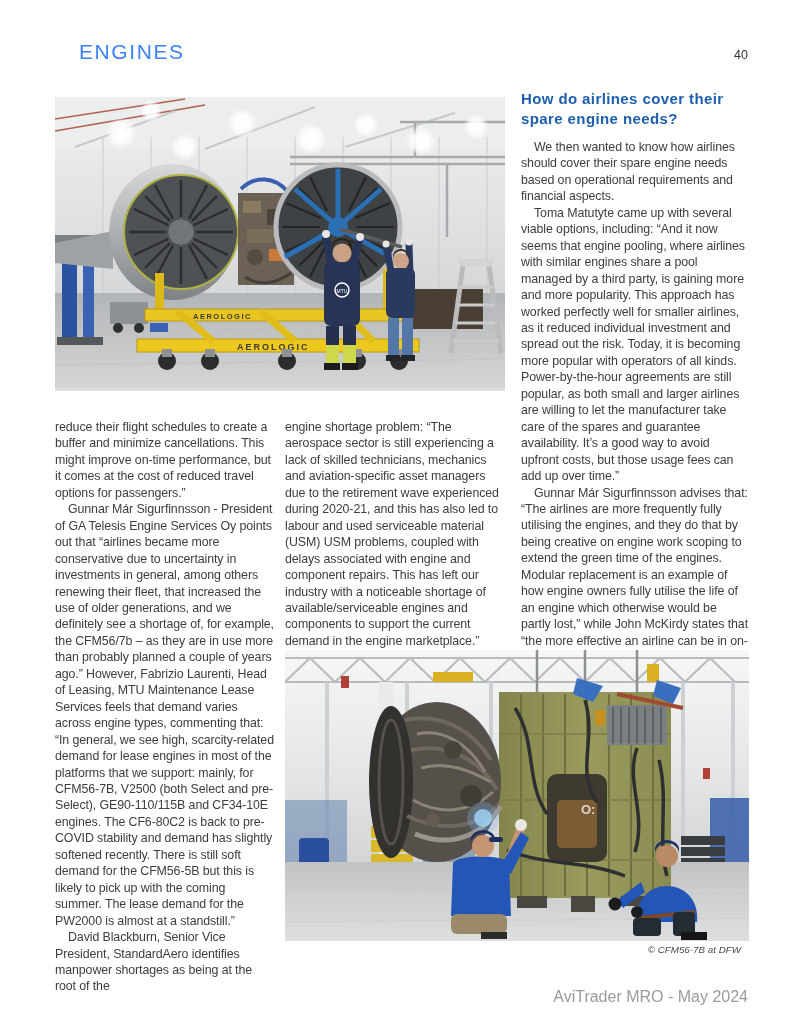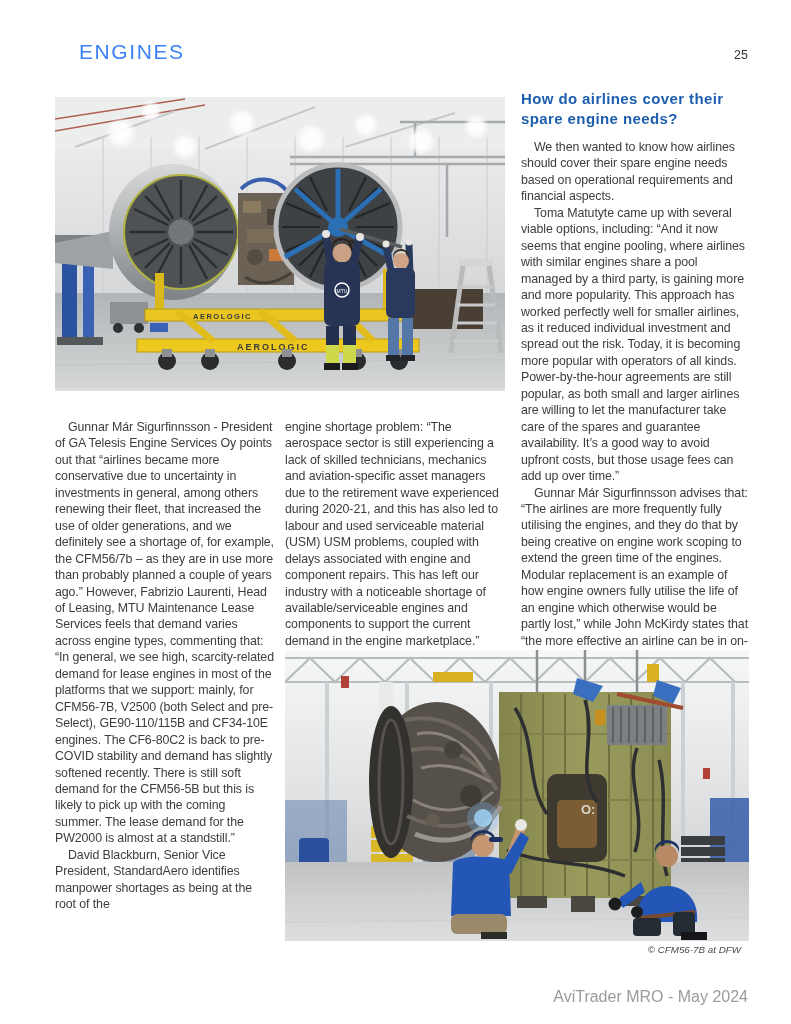--- a/index.html
+++ b/index.html
@@ -54,21 +54,21 @@
     font-size:16px;color:var(--footer_gray,#9b9b9b);
   }
 </style>
 </head>
 <body>
 
 <div class="page">
 
   <div class="hdr">
     <span class="section">ENGINES</span>
-    <span class="pageno">25</span>
+    <span class="pageno">40</span>
   </div>
 
   <div class="photo photo-top">
     <svg width="450" height="291" viewBox="0 0 450 291" xmlns="http://www.w3.org/2000/svg">
       <defs>
         <linearGradient id="wallG" x1="0" y1="0" x2="0" y2="1">
           <stop offset="0" stop-color="#f1f1f2"></stop>
             <stop offset="1" stop-color="#d6d7d9"></stop>
         </linearGradient>
         <linearGradient id="floorG" x1="0" y1="0" x2="0" y2="1">
@@ -286,20 +286,21 @@
   </div>
 
   <div class="col col-right">
     <h2 class="article-heading">How do airlines cover their spare engine needs?</h2>
     <p class="indent">We then wanted to know how airlines should cover their spare engine needs based on operational requirements and financial aspects.</p>
     <p class="indent">Toma Matutyte came up with several viable options, including: “And it now seems that engine pooling, where airlines with similar engines share a pool managed by a third party, is gaining more and more popularity. This approach has worked perfectly well for smaller airlines, as it reduced individual investment and spread out the risk. Today, it is becoming more popular with operators of all kinds. Power-by-the-hour agreements are still popular, as both small and larger airlines are willing to let the manufacturer take care of the spares and guarantee availability. It’s a good way to avoid upfront costs, but those usage fees can add up over time.”</p>
     <p class="indent">Gunnar Már Sigurfinnsson advises that: “The airlines are more frequently fully utilising the engines, and they do that by being creative on engine work scoping to extend the green time of the engines. Modular replacement is an example of how engine owners fully utilise the life of an engine which otherwise would be partly lost,” while John McKirdy states that “the more effective an airline can be in on-wing troubleshooting of deteriorating</p>
   </div>
 
   <div class="col col-left">
+    <p>reduce their flight schedules to create a buffer and minimize cancellations. This might improve on-time performance, but it comes at the cost of reduced travel options for passengers.”</p>
     <p class="indent">Gunnar Már Sigurfinnsson - President of GA Telesis Engine Services Oy points out that “airlines became more conservative due to uncertainty in investments in general, among others renewing their fleet, that increased the use of older generations, and we definitely see a shortage of, for example, the CFM56/7b – as they are in use more than probably planned a couple of years ago.” However, Fabrizio Laurenti, Head of Leasing, MTU Maintenance Lease Services feels that demand varies across engine types, commenting that: “In general, we see high, scarcity-related demand for lease engines in most of the platforms that we support: mainly, for CFM56-7B, V2500 (both Select and pre-Select), GE90-110/115B and CF34-10E engines. The CF6-80C2 is back to pre-COVID stability and demand has slightly softened recently. There is still soft demand for the CFM56-5B but this is likely to pick up with the coming summer. The lease demand for the PW2000 is almost at a standstill.”</p>
     <p class="indent">David Blackburn, Senior Vice President, StandardAero identifies manpower shortages as being at the root of the</p>
   </div>
 
   <div class="col col-mid">
     <p>engine shortage problem: “The aerospace sector is still experiencing a lack of skilled technicians, mechanics and aviation-specific asset managers due to the retirement wave experienced during 2020-21, and this has also led to labour and used serviceable material (USM) USM problems, coupled with delays associated with engine and component repairs.  This has left our industry with a noticeable shortage of available/serviceable engines and components to support the current demand in the engine marketplace.”</p>
   </div>
 
   <div class="photo photo-bottom">
     <svg width="464" height="291" viewBox="0 0 464 291" xmlns="http://www.w3.org/2000/svg">

